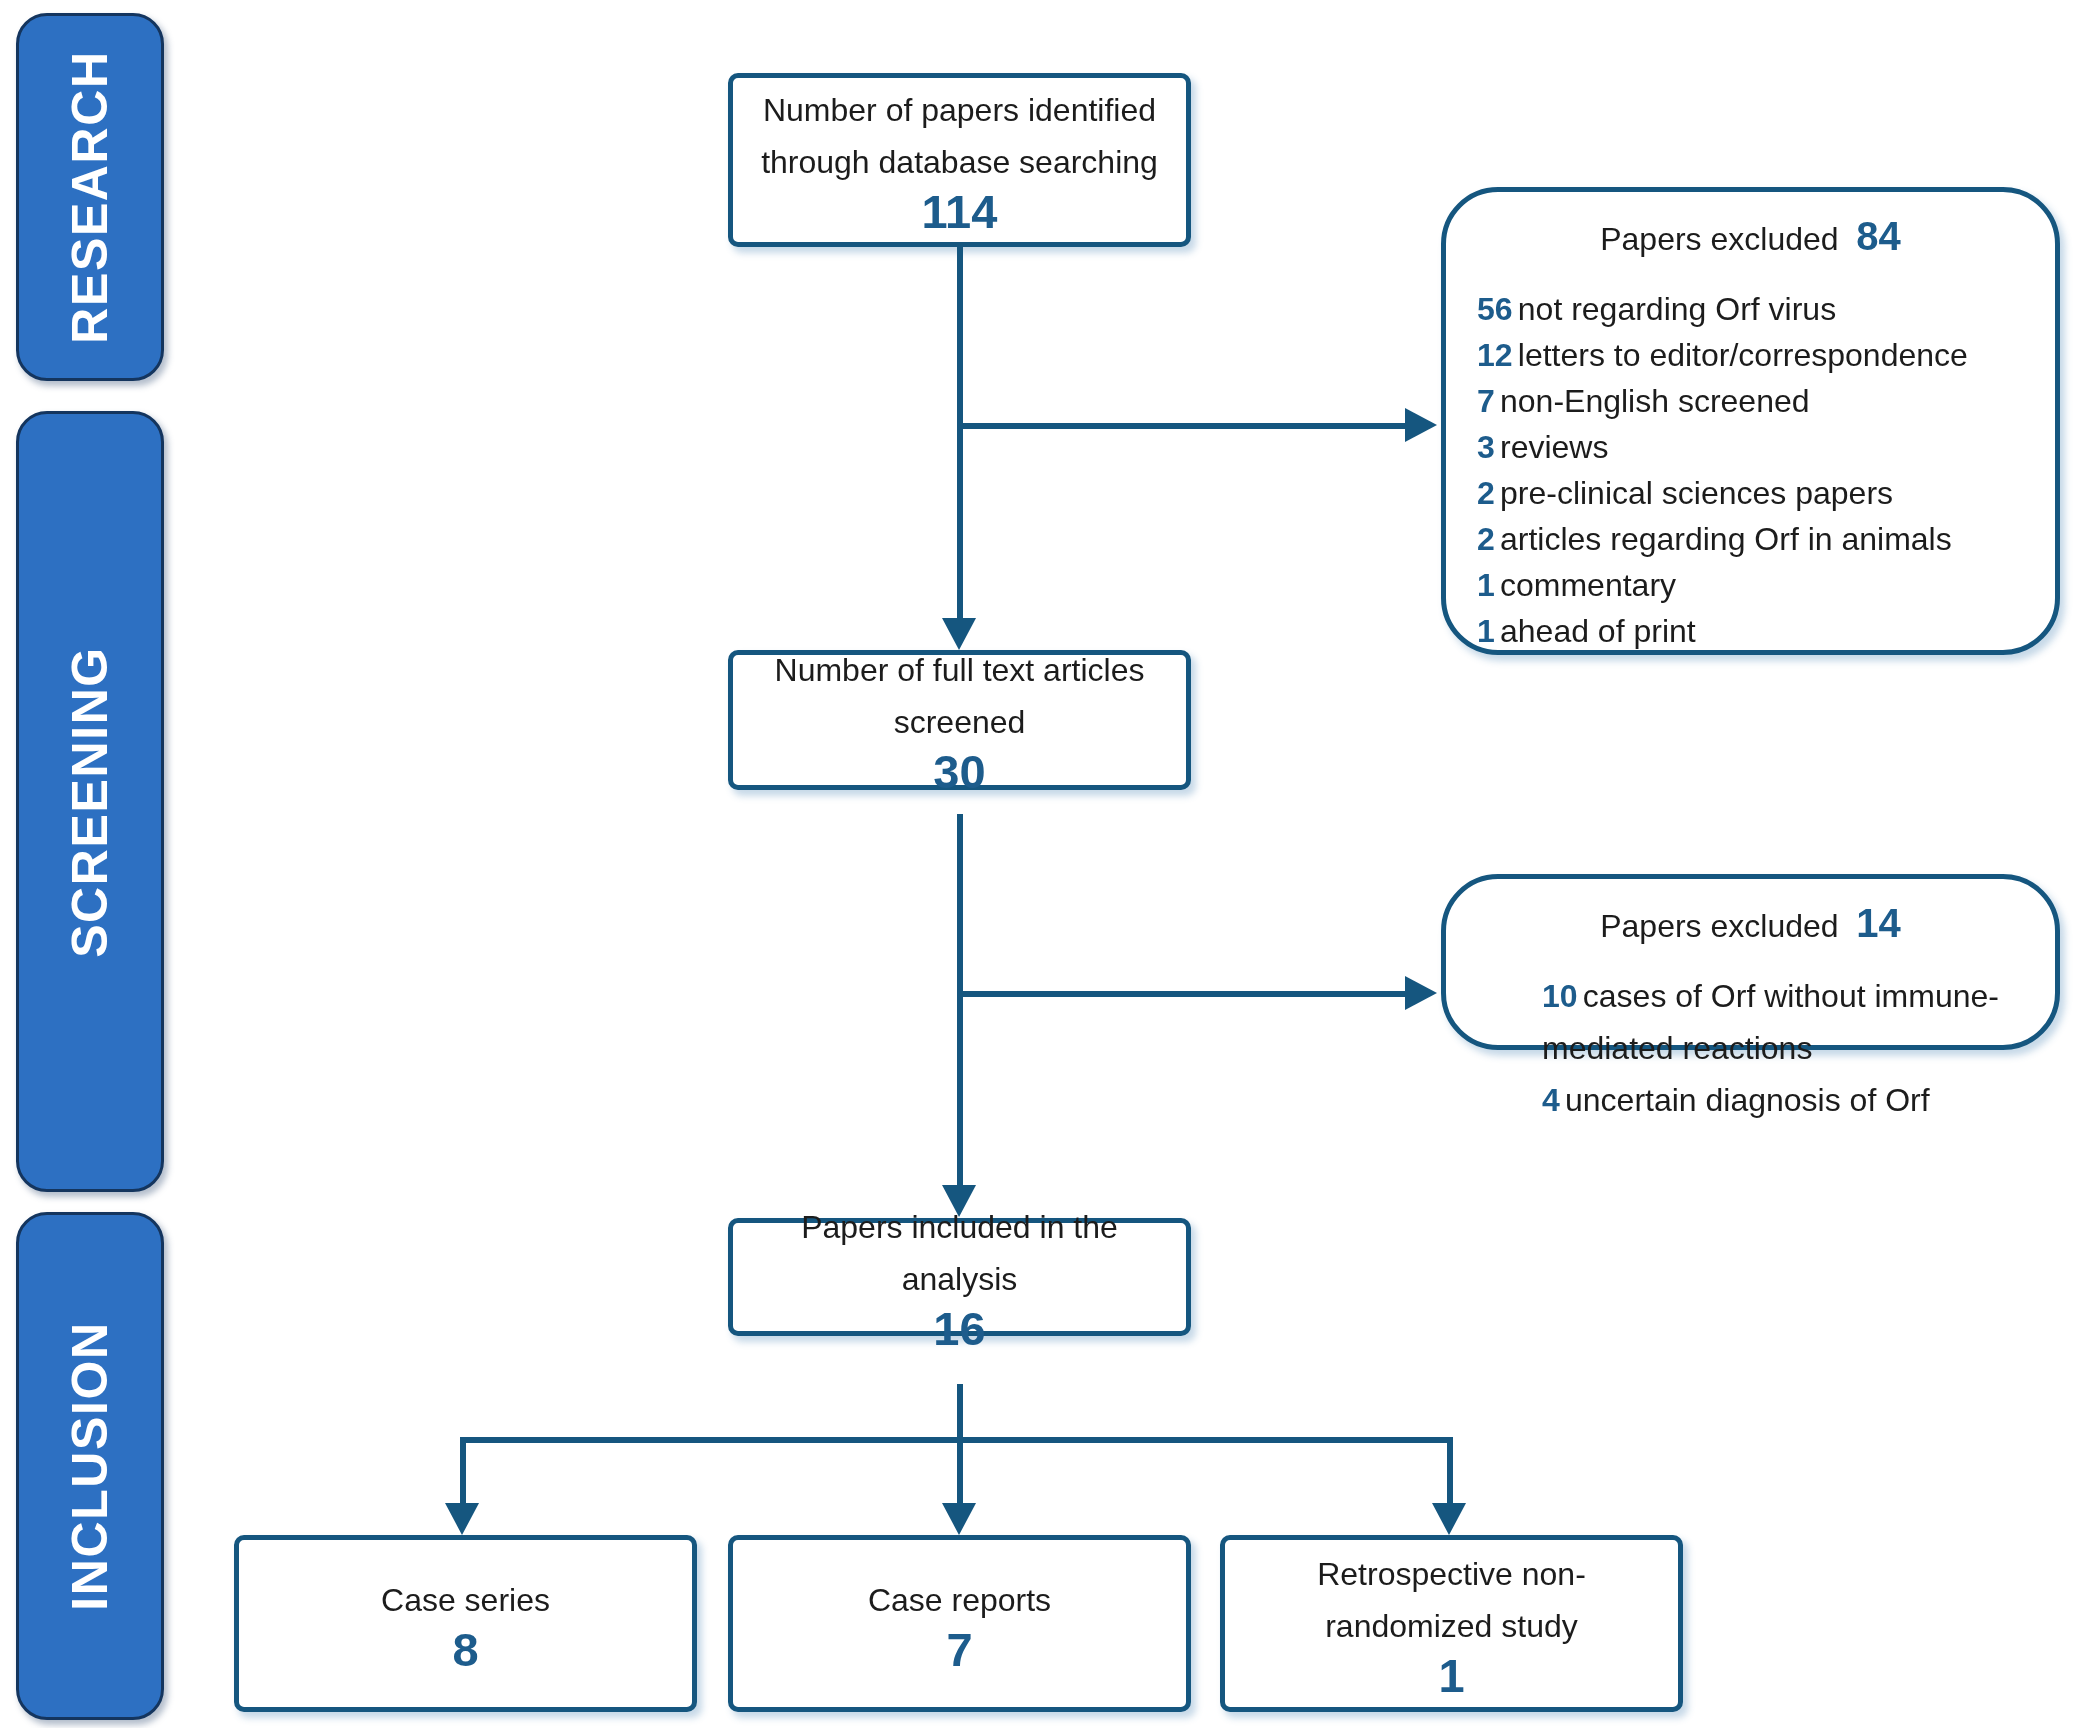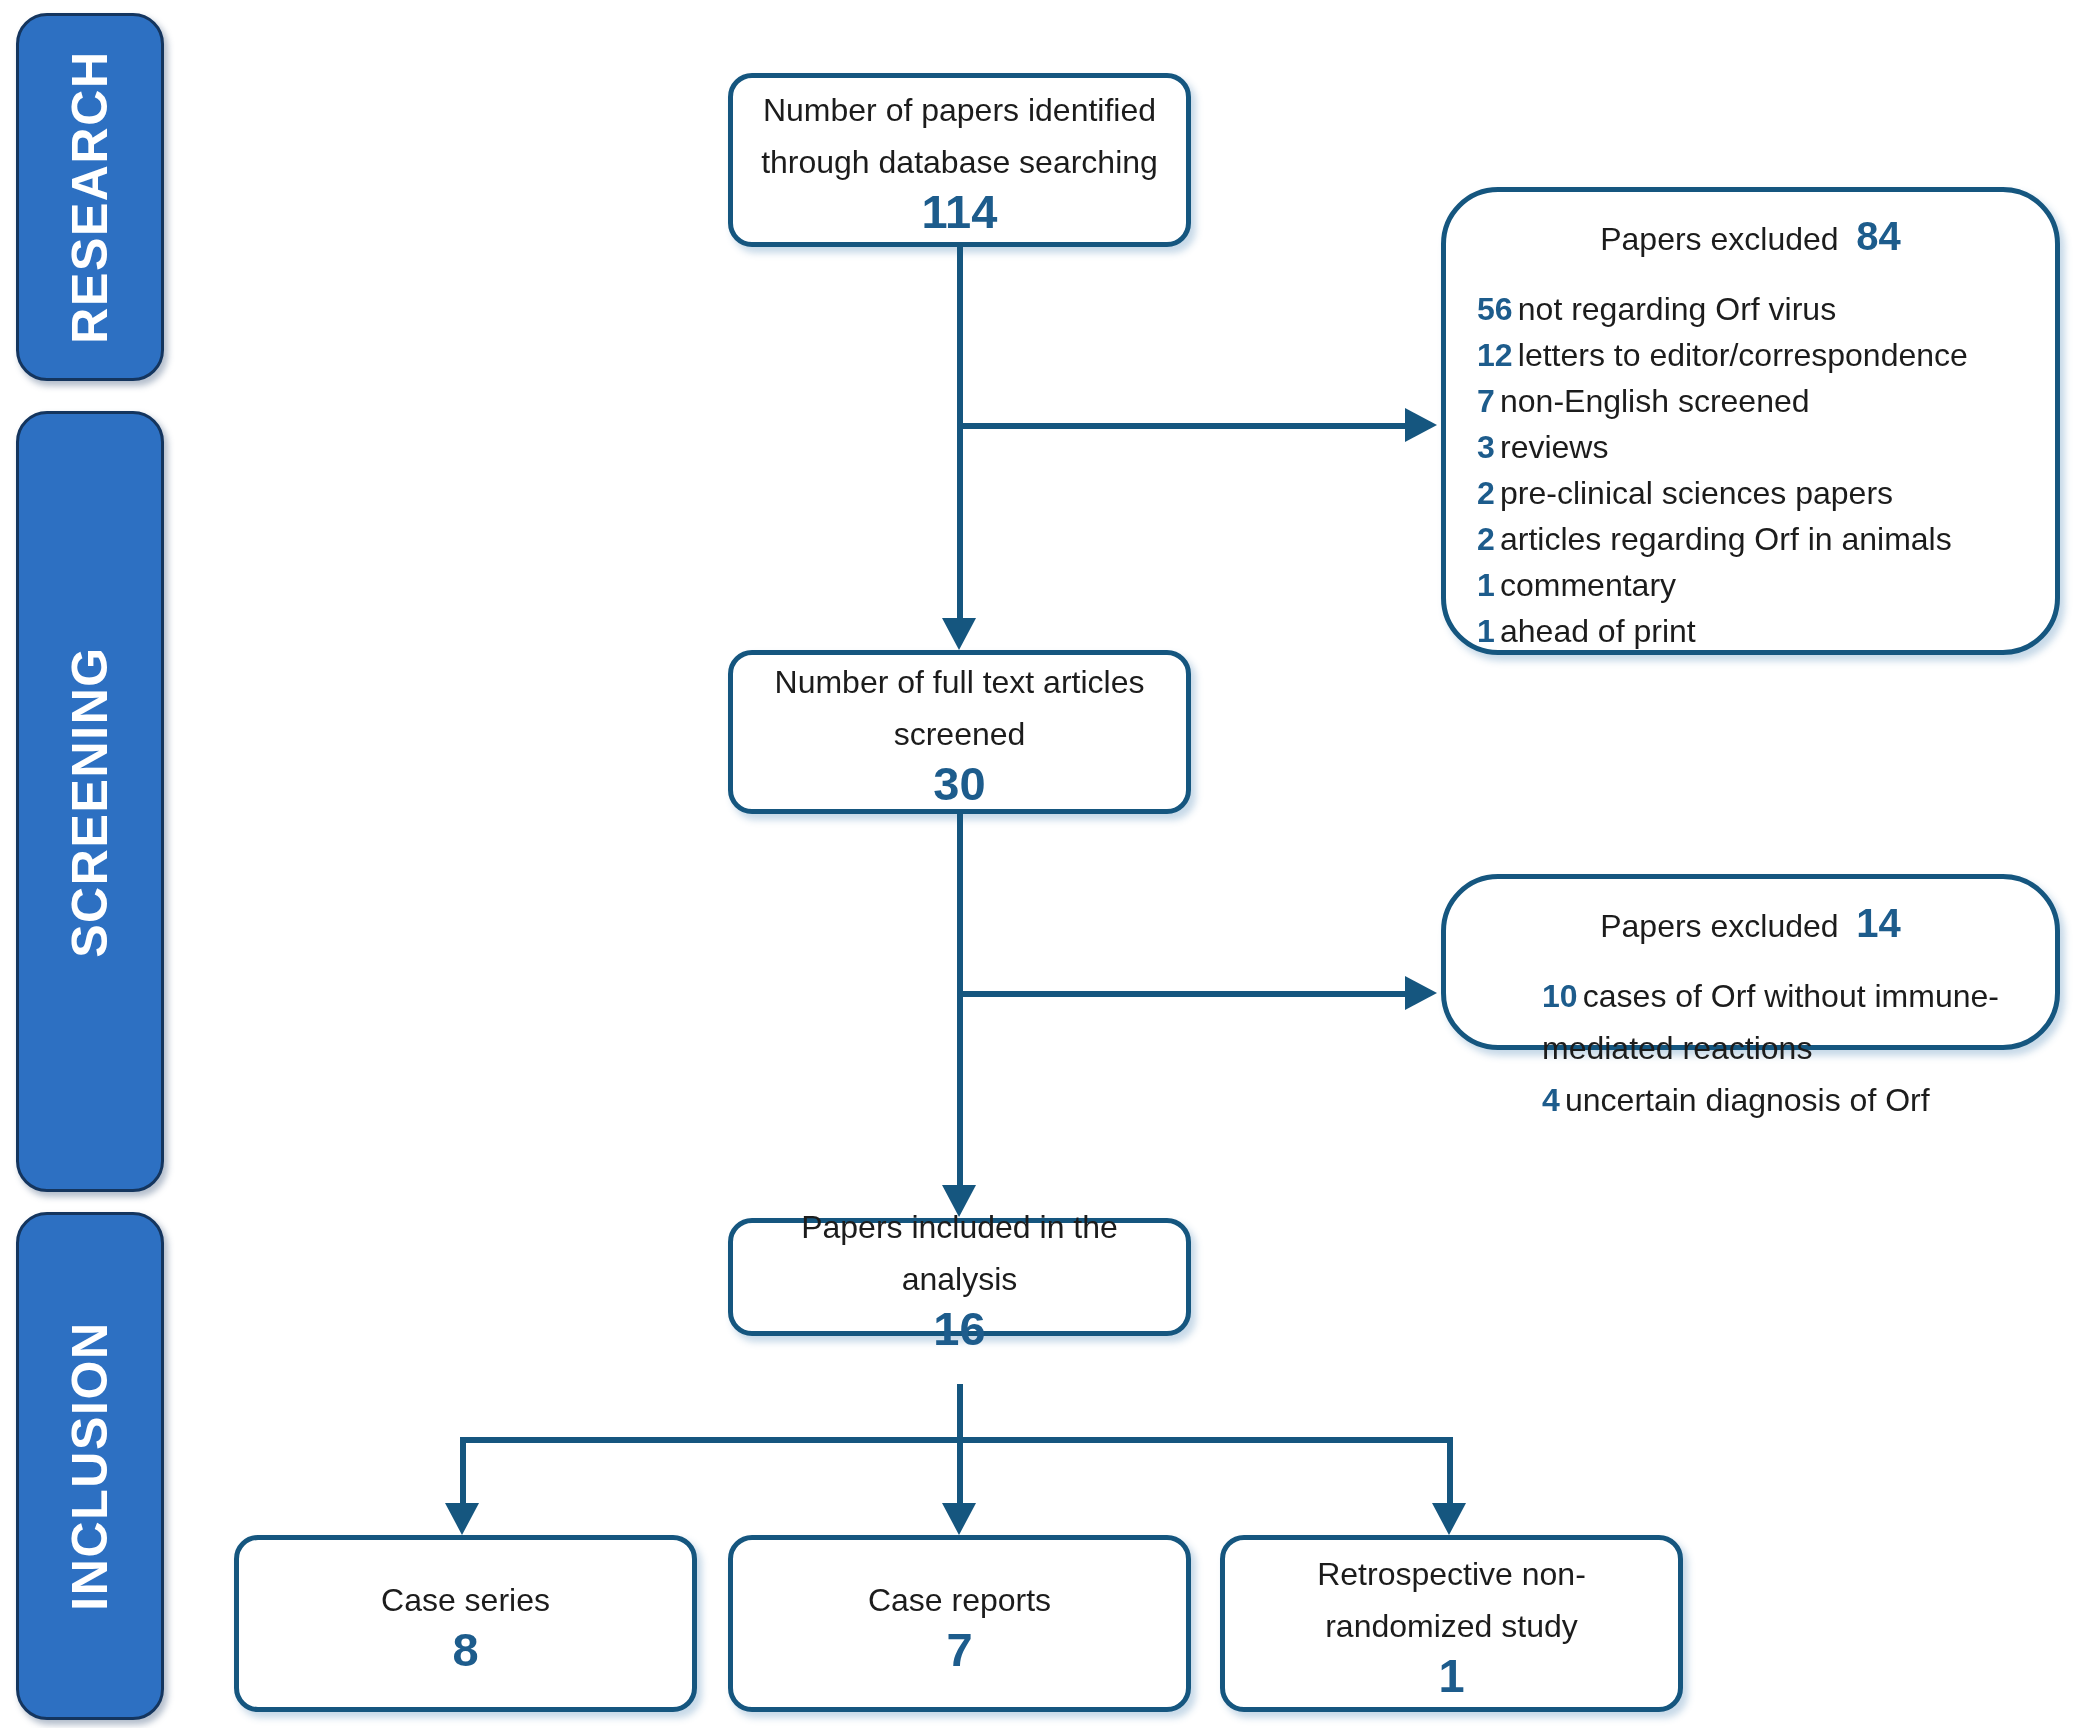--- a/index.html
+++ b/index.html
@@ -42,42 +42,42 @@
   }
   .stage-research{top:13px;height:362px;}
   .stage-screening{top:411px;height:775px;}
   .stage-inclusion{top:1212px;height:502px;}
 
   
   .flowbox{
     position:absolute;
     background:#ffffff;
     border:5.7px solid var(--line);
-    border-radius:24px;
+    border-radius:10px;
     box-sizing:border-box;
     display:flex;
     flex-direction:column;
     align-items:center;
     justify-content:center;
     text-align:center;
     box-shadow:4.2px 5.2px 7.3px rgba(70,130,180,0.30);
   }
   .flowbox .line{
     font-size:32px;
     line-height:52px;
     color:var(--ink);
   }
   .flowbox .count{
     font-size:47px;
     line-height:48px;
     font-weight:bold;
     color:var(--num);
   }
   .box-identified{left:728px;top:73px;width:463px;height:174px;}
-  .box-screened{left:728px;top:650px;width:463px;height:164px;}
+  .box-screened{left:728px;top:650px;width:463px;height:140px;}
   .box-included{left:728px;top:1218px;width:463px;height:118px;}
   .box-case-series{left:234px;top:1535px;width:463px;height:177px;}
   .box-case-reports{left:728px;top:1535px;width:463px;height:177px;}
   .box-retro{left:1220px;top:1535px;width:463px;height:177px;}
   .outcome-label{font-size:32px;line-height:48px;max-width:385px;}
 
   
   .exclbox{
     position:absolute;
     background:#ffffff;

